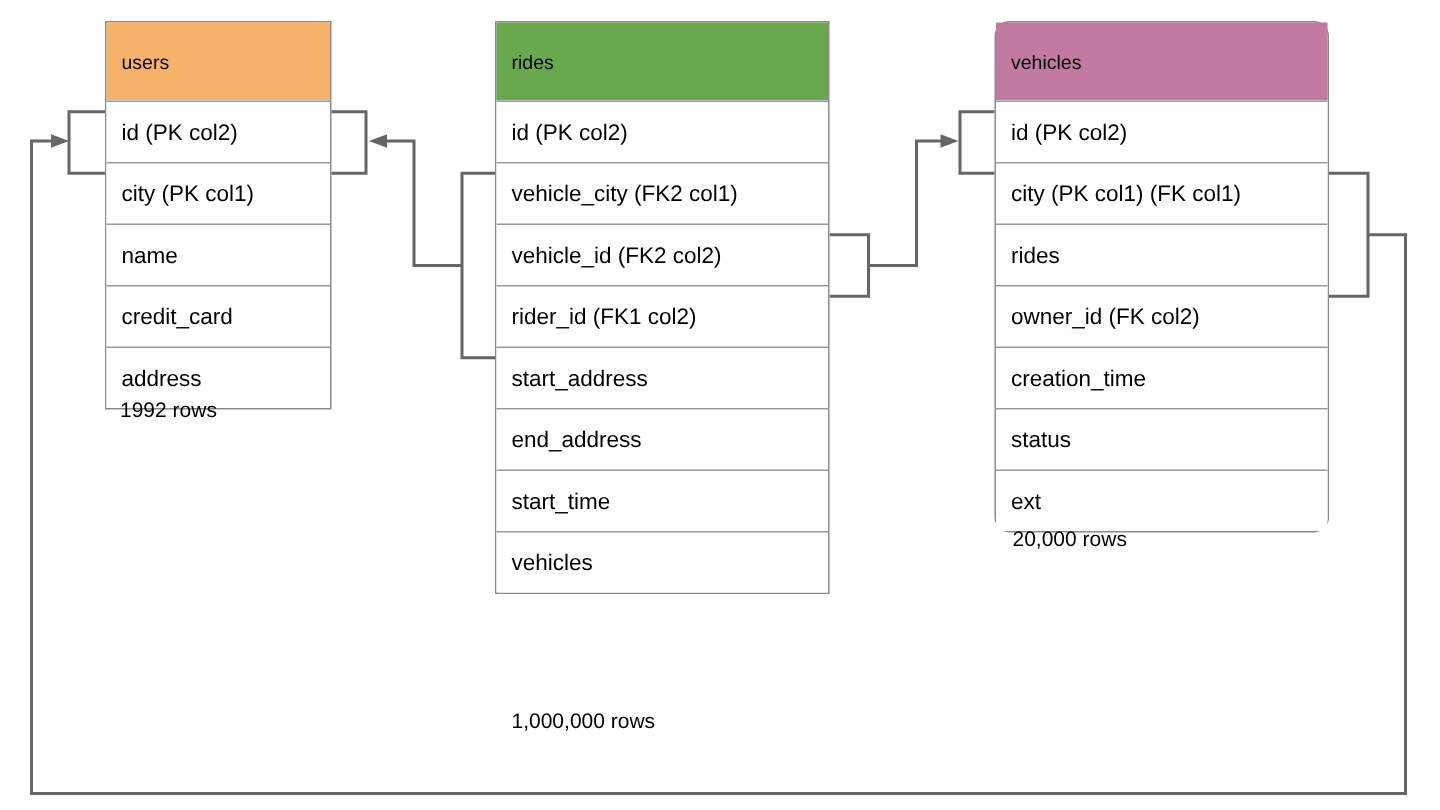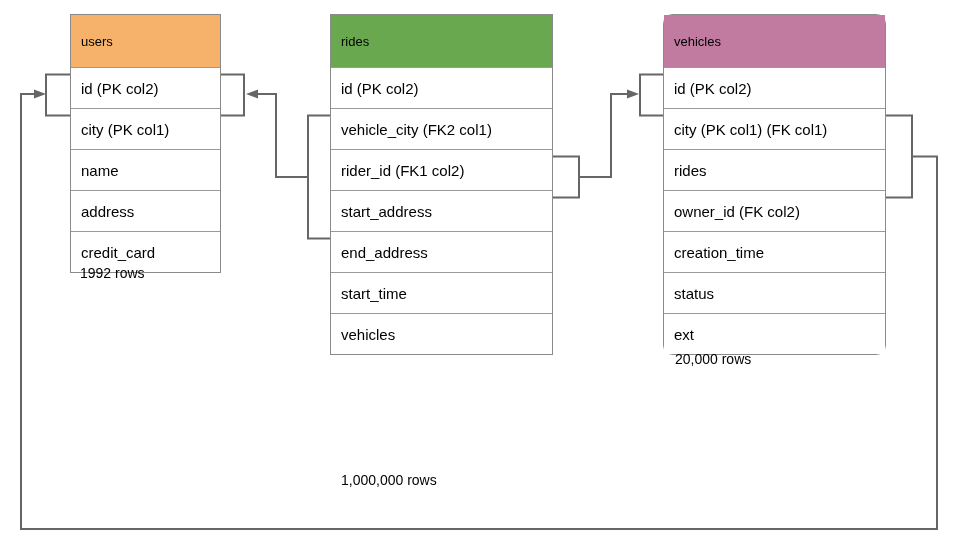--- a/index.html
+++ b/index.html
@@ -95,29 +95,30 @@
       <polygon class="conn-arrow" points="46,94 34,89.5 34,98.5"></polygon>
       <polyline class="conn-line" points="70,74.5 46,74.5 46,115.5 70,115.5"></polyline>
     </g>
   </svg>
 
   <div class="db-table t-users">
     <div class="thead">users</div>
     <div class="trow">id (PK col2)</div>
     <div class="trow">city (PK col1)</div>
     <div class="trow">name</div>
+    <div class="trow">credit_card</div>
     <div class="trow">address</div>
-    <div class="trow">credit_card</div>
   </div>
   <div class="rowcount rc-users">1992 rows</div>
 
   <div class="db-table t-rides">
     <div class="thead">rides</div>
     <div class="trow">id (PK col2)</div>
     <div class="trow">vehicle_city (FK2 col1)</div>
+    <div class="trow">vehicle_id (FK2 col2)</div>
     <div class="trow">rider_id (FK1 col2)</div>
     <div class="trow">start_address</div>
     <div class="trow">end_address</div>
     <div class="trow">start_time</div>
     <div class="trow">vehicles</div>
   </div>
   <div class="rowcount rc-rides">1,000,000 rows</div>
 
   <div class="db-table t-vehicles">
     <div class="thead">vehicles</div>

